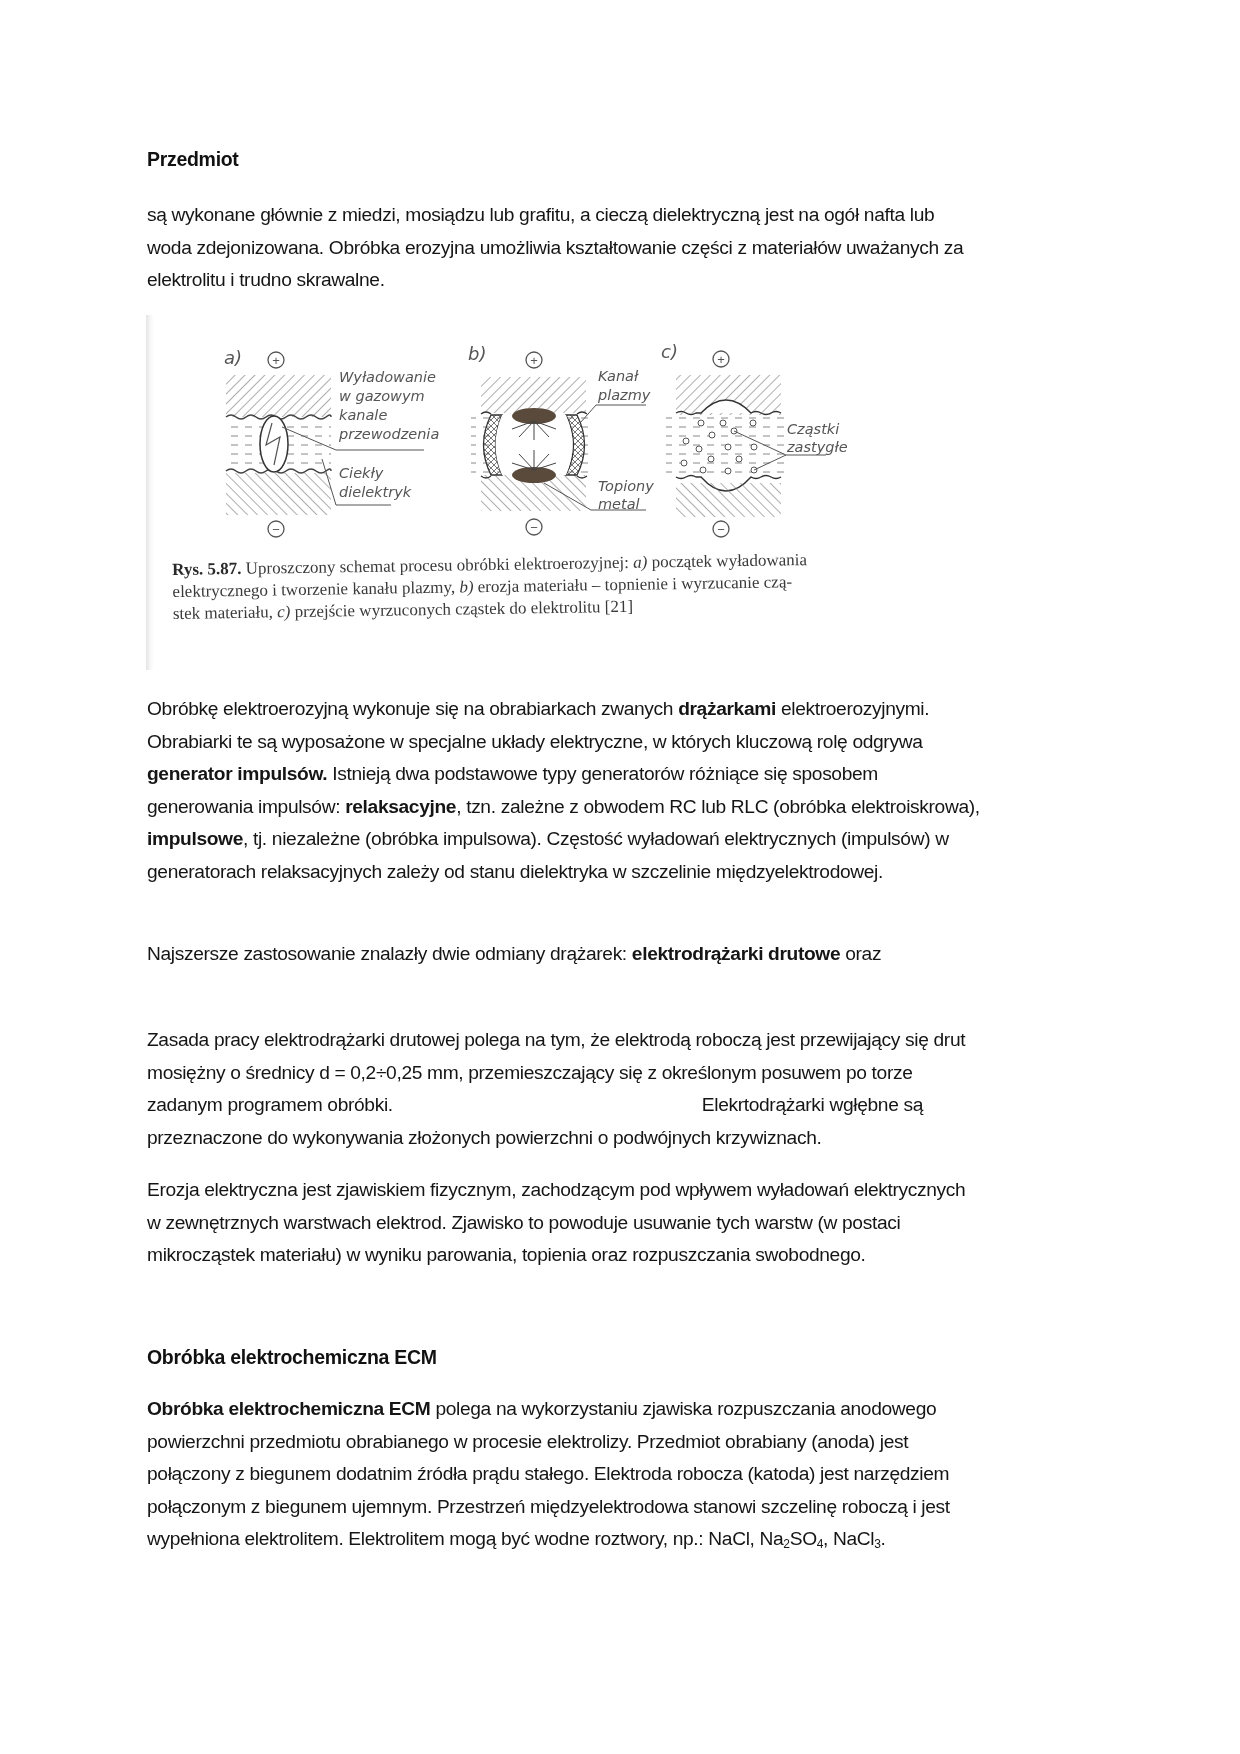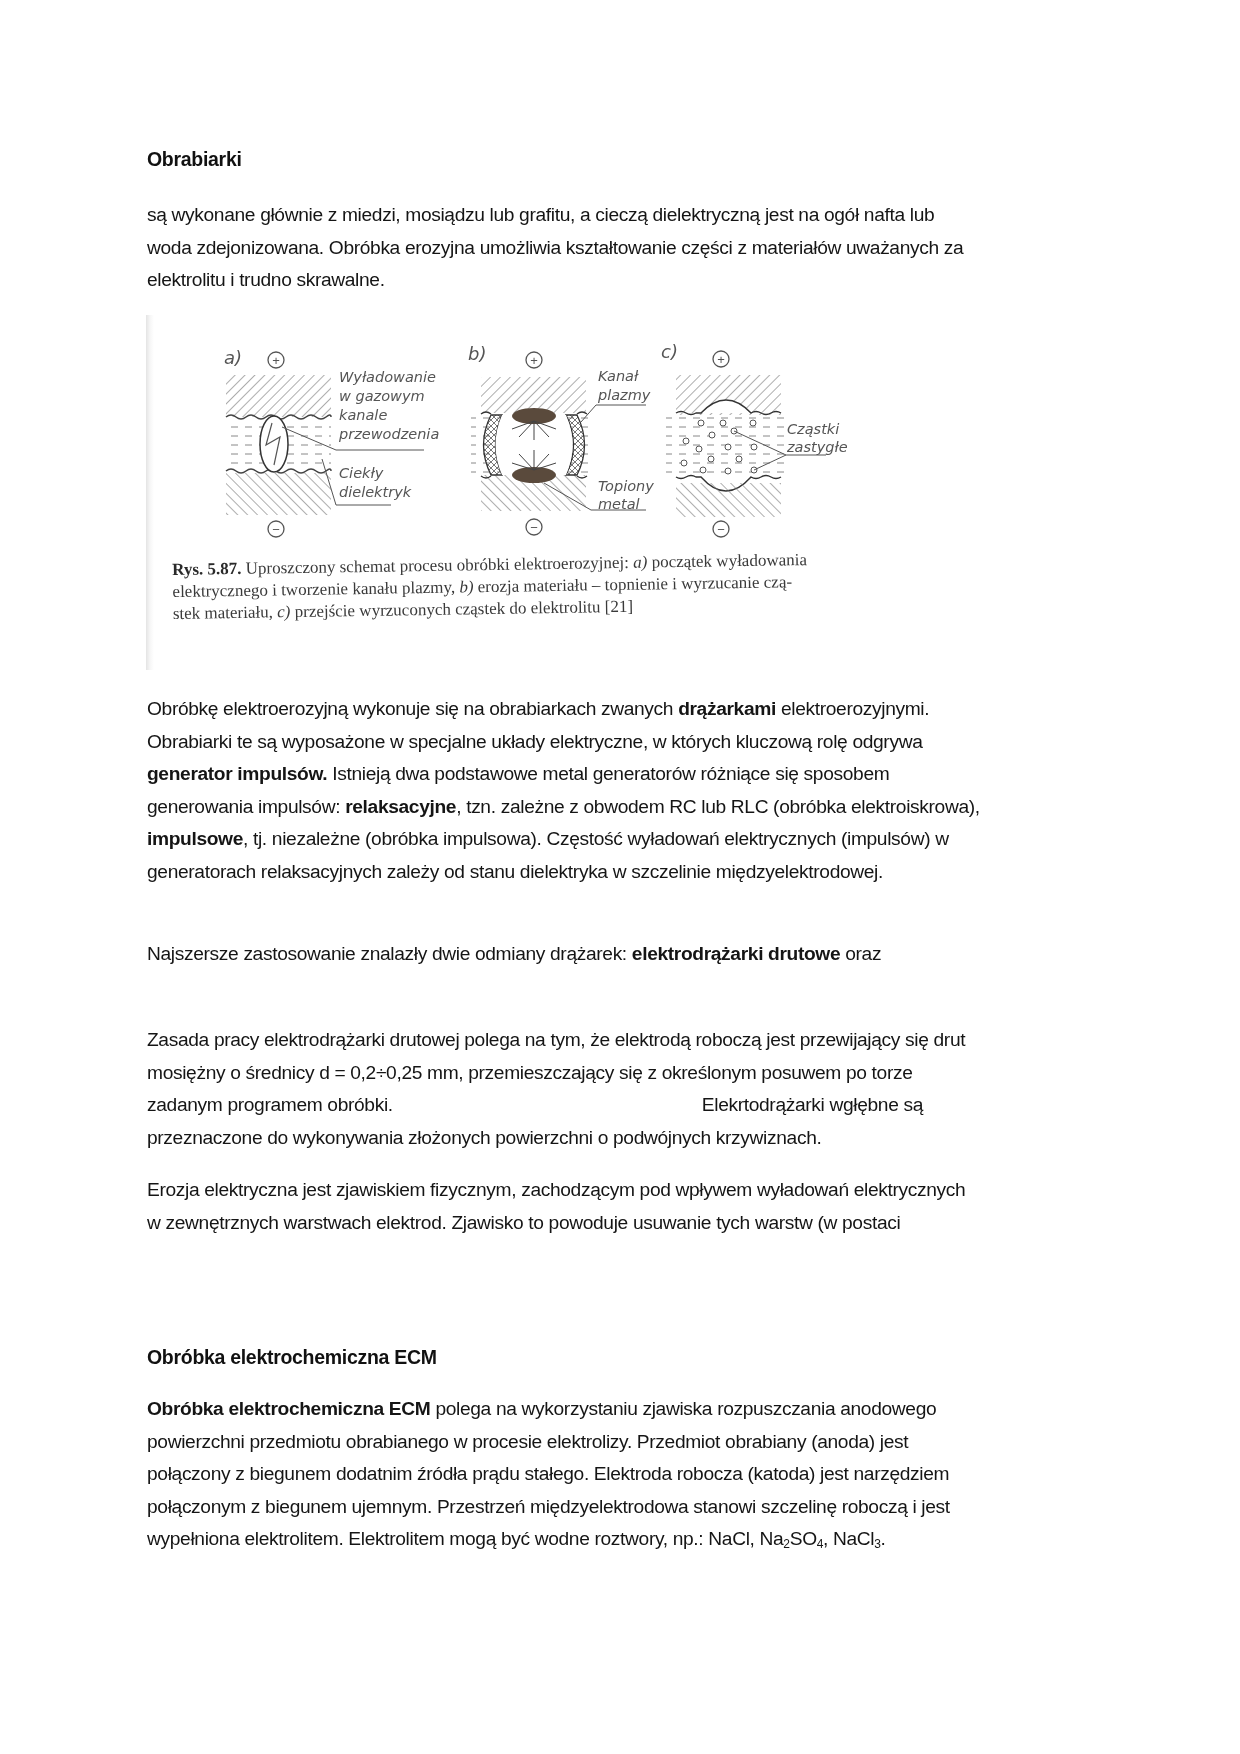--- a/index.html
+++ b/index.html
@@ -19,21 +19,21 @@
   .caption b { color:#2a2a2a; }
   .caption i { font-style:italic; }
   .svglabel { font-family:"DejaVu Sans", sans-serif; font-style:italic; fill:#555; }
   sub { font-size:12px; vertical-align:-3px; line-height:0; }
 </style>
 </head>
 <body>
 
 <div class="page">
 
-  <div class="heading" style="top:148px;">Obrabiarki</div>
+  <div class="heading" style="top:148px;">Przedmiot</div>
 
   <div class="para" style="top:199px;">
     <div>są wykonane głównie z miedzi, mosiądzu lub grafitu, a cieczą dielektryczną jest na ogół nafta lub</div>
     <div>woda zdejonizowana. Obróbka erozyjna umożliwia kształtowanie części z materiałów uważanych za</div>
     <div>elektrolitu i trudno skrawalne.</div>
   </div>
 
   <div class="figure">
     <div class="shadow"></div>
     <svg width="800" height="240" viewBox="0 0 800 240" style="position:absolute;left:0;top:0;">
@@ -176,40 +176,41 @@
         <span>stek materiału,</span>
         <i>c)</i>
         <span>przejście wyrzuconych cząstek do elektrolitu [21]</span>
       </div>
     </div>
   </div>
 
   <div class="para" style="top:693px;">
     <div><span>Obróbkę elektroerozyjną wykonuje się na obrabiarkach zwanych </span><b>drążarkami</b><span> elektroerozyjnymi.</span></div>
     <div>Obrabiarki te są wyposażone w specjalne układy elektryczne, w których kluczową rolę odgrywa</div>
-    <div><b>generator impulsów.</b><span> Istnieją dwa podstawowe metal generatorów różniące się sposobem</span></div>
+    <div><b>generator impulsów.</b><span> Istnieją dwa podstawowe typy generatorów różniące się sposobem</span></div>
     <div><span>generowania impulsów: </span><b>relaksacyjne</b><span>, tzn. zależne z obwodem RC lub RLC (obróbka elektroiskrowa),</span></div>
     <div><b>impulsowe</b><span>, tj. niezależne (obróbka impulsowa). Częstość wyładowań elektrycznych (impulsów) w</span></div>
     <div>generatorach relaksacyjnych zależy od stanu dielektryka w szczelinie międzyelektrodowej.</div>
   </div>
 
   <div class="para" style="top:938px;">
     <div><span>Najszersze zastosowanie znalazły dwie odmiany drążarek: </span><b>elektrodrążarki drutowe</b><span> oraz</span></div>
   </div>
 
   <div class="para" style="top:1024px;">
     <div>Zasada pracy elektrodrążarki drutowej polega na tym, że elektrodą roboczą jest przewijający się drut</div>
     <div>mosiężny o średnicy d = 0,2÷0,25 mm, przemieszczający się z określonym posuwem po torze</div>
     <div><span>zadanym programem obróbki.</span><span style="display:inline-block;width:309px;"></span><span>Elekrtodrążarki wgłębne są</span></div>
     <div>przeznaczone do wykonywania złożonych powierzchni o podwójnych krzywiznach.</div>
   </div>
 
   <div class="para" style="top:1174px;">
     <div>Erozja elektryczna jest zjawiskiem fizycznym, zachodzącym pod wpływem wyładowań elektrycznych</div>
     <div>w zewnętrznych warstwach elektrod. Zjawisko to powoduje usuwanie tych warstw (w postaci</div>
+    <div>mikrocząstek materiału) w wyniku parowania, topienia oraz rozpuszczania swobodnego.</div>
   </div>
 
   <div class="heading" style="top:1346px;">Obróbka elektrochemiczna ECM</div>
 
   <div class="para" style="top:1393px;">
     <div><b>Obróbka elektrochemiczna ECM</b><span> polega na wykorzystaniu zjawiska rozpuszczania anodowego</span></div>
     <div>powierzchni przedmiotu obrabianego w procesie elektrolizy. Przedmiot obrabiany (anoda) jest</div>
     <div>połączony z biegunem dodatnim źródła prądu stałego. Elektroda robocza (katoda) jest narzędziem</div>
     <div>połączonym  z biegunem ujemnym. Przestrzeń międzyelektrodowa stanowi szczelinę roboczą i jest</div>
     <div><span>wypełniona elektrolitem. Elektrolitem mogą być wodne roztwory, np.: NaCl, Na</span><sub>2</sub><span>SO</span><sub>4</sub><span>, NaCl</span><sub>3</sub><span>.</span></div>

